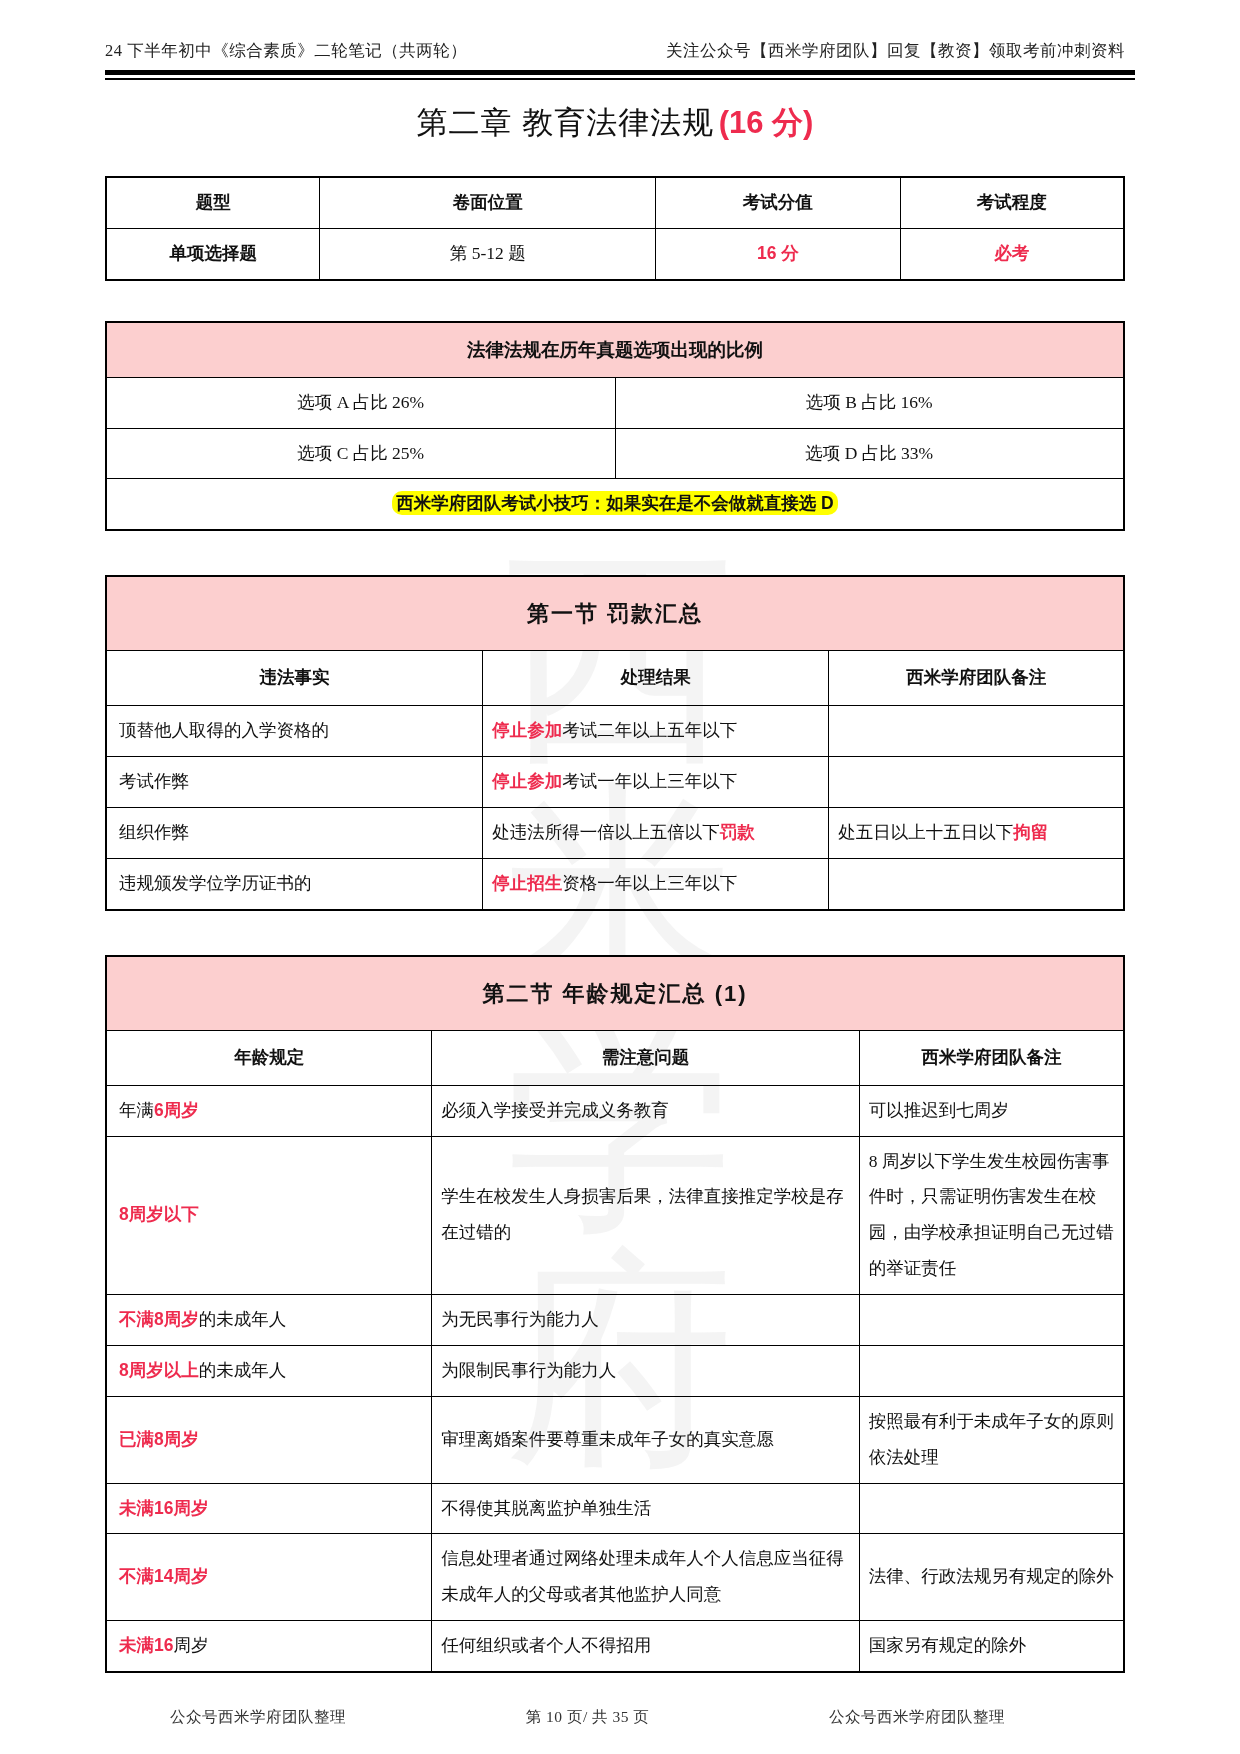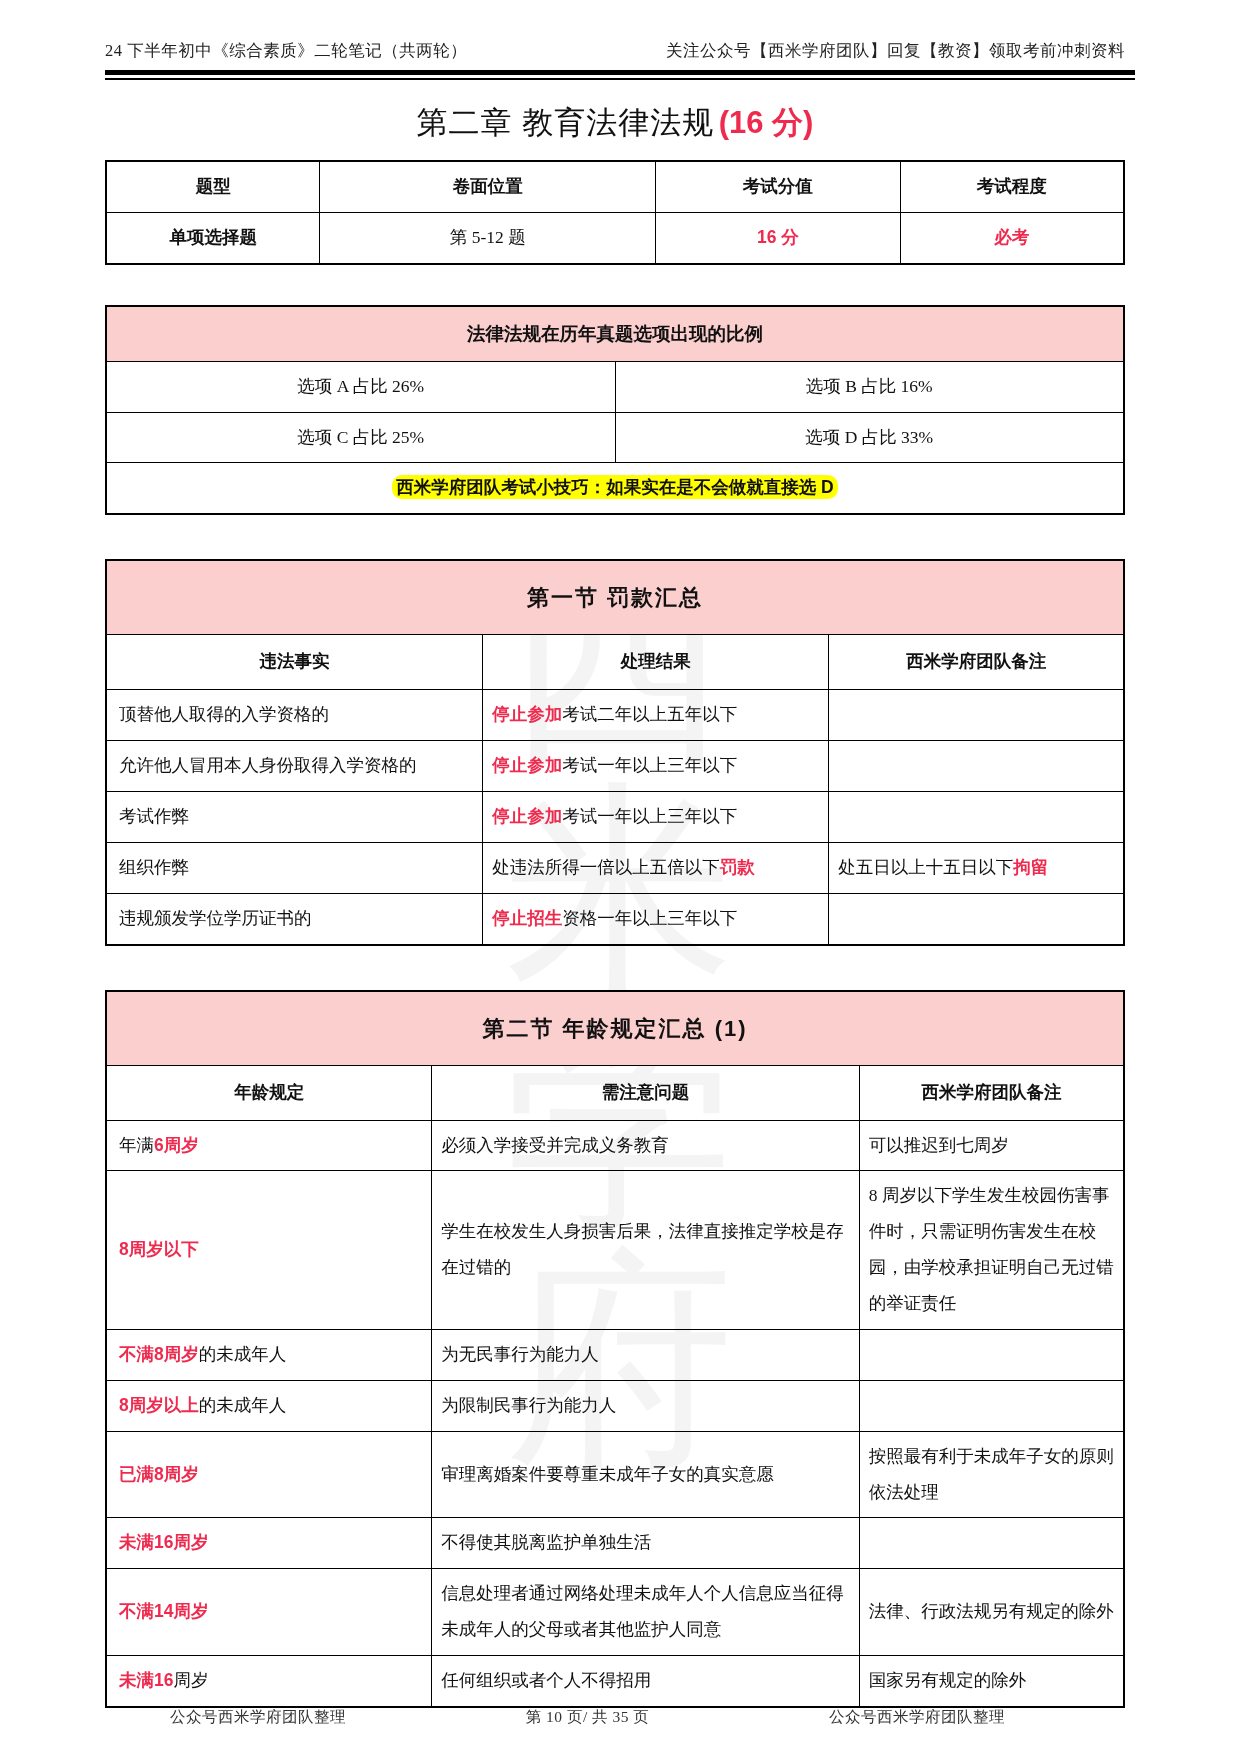--- a/index.html
+++ b/index.html
@@ -23,21 +23,21 @@
   
   .title-wrap{text-align:center;margin-top:22px;font-family:"Liberation Sans","DejaVu Sans",sans-serif;}
   .title-main{font-size:31px;font-weight:normal;letter-spacing:1px;}
   .title-score{font-size:31px;font-weight:bold;}
 
   
   table{border-collapse:collapse;width:100%;table-layout:fixed;border:2px solid #000;}
   td,th{border:1.5px solid #000;padding:7px 9px;font-size:17.5px;line-height:2.05;
         vertical-align:middle;word-break:break-all;}
   th{font-family:"Liberation Sans","DejaVu Sans",sans-serif;font-weight:bold;text-align:center;}
-  .t-overview{margin-top:16px;padding-left:21px;}
+  .t-overview{margin-top:32px;padding-left:21px;}
   .t-overview td{text-align:center;height:30px;}
   .t-ratio{margin-top:40px;}
   .t-ratio td{text-align:center;height:26px;}
   .t-sec{margin-top:44px;}
   .sec-title{background:#fccfcf;font-size:22px;padding:14px 8px;letter-spacing:2px;}
   .col-hdr th{padding:9px 8px;}
   .seg-red{color:#ee2b4e;font-weight:bold;font-family:"Liberation Sans","DejaVu Sans",sans-serif;}
   .seg-b{font-weight:bold;font-family:"Liberation Sans","DejaVu Sans",sans-serif;}
   .seg-hl{background:#ffff00;font-weight:bold;font-family:"Liberation Sans","DejaVu Sans",sans-serif;padding:2px 4px;border-radius:10px;}
   .tip-row td{text-align:center;height:26px;}
@@ -149,25 +149,20 @@
             <th>西米学府团队备注</th>
           </tr>
       </thead>
       <tbody>
           <tr>
             <td><span>顶替他人取得的入学资格的</span></td>
             <td><span class="seg-red">停止参加</span><span>考试二年以上五年以下</span></td>
             <td></td>
           </tr>
           <tr>
-            <td><span>允许他人冒用本人身份取得入学资格的</span></td>
-            <td><span class="seg-red">停止参加</span><span>考试一年以上三年以下</span></td>
-            <td></td>
-          </tr>
-          <tr>
             <td><span>考试作弊</span></td>
             <td><span class="seg-red">停止参加</span><span>考试一年以上三年以下</span></td>
             <td></td>
           </tr>
           <tr>
             <td><span>组织作弊</span></td>
             <td><span>处违法所得一倍以上五倍以下</span><span class="seg-red">罚款</span></td>
             <td><span>处五日以上十五日以下</span><span class="seg-red">拘留</span></td>
           </tr>
           <tr>

